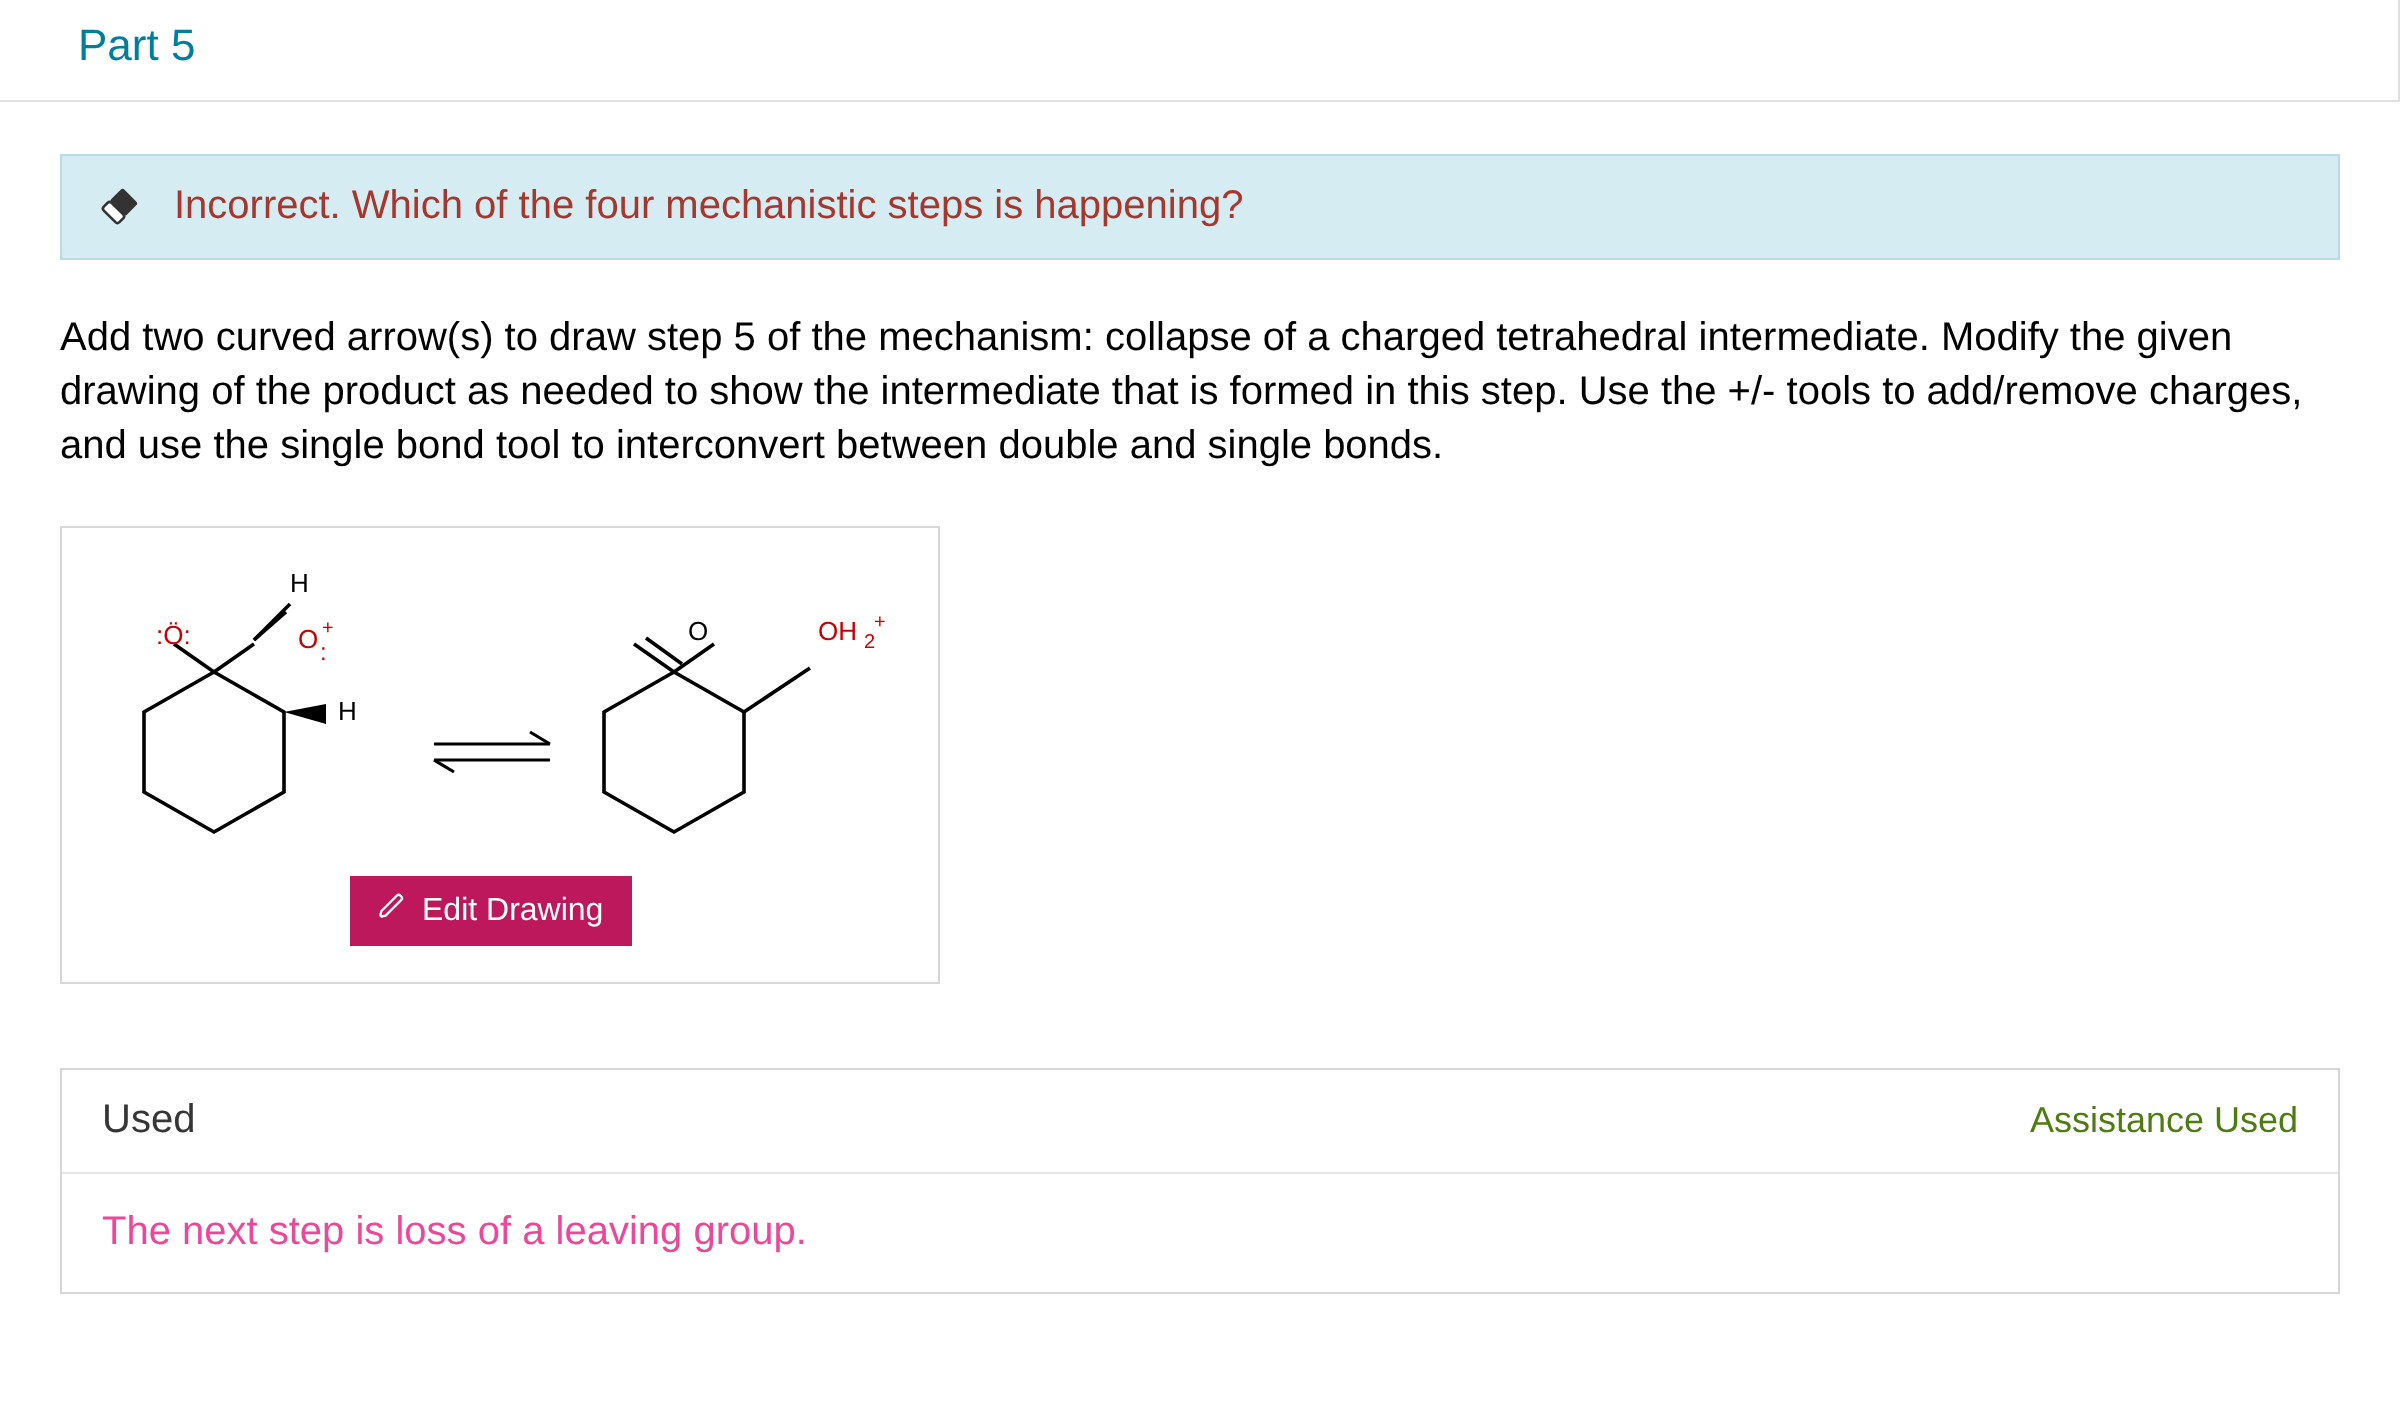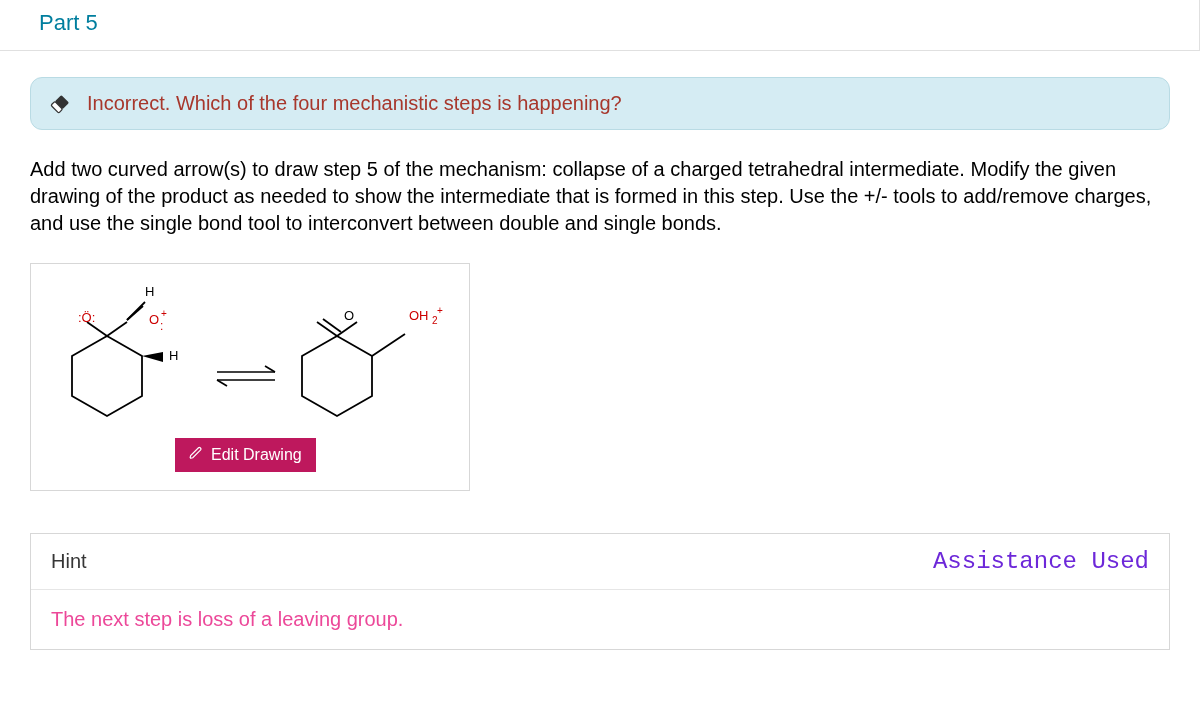--- a/index.html
+++ b/index.html
@@ -21,24 +21,23 @@
     font-size: 22px;
     font-weight: 400;
     margin-left: 27px;
   }
   .content {
     padding: 26px 30px 0 30px;
   }
   .feedback-banner {
     background: #d5ecf3;
     border: 1px solid #b9dbe4;
-    border-radius: 12px;
+    border-radius: 0;
     padding: 14px 18px;
     display: flex;
-    align-items: center;
     gap: 16px;
     margin-bottom: 26px;
   }
   .feedback-text {
     color: #a7372c;
     font-size: 20px;
     font-weight: 400;
   }
   .eraser-icon svg { display: block; }
   .instructions {
@@ -77,23 +76,22 @@
     justify-content: space-between;
     align-items: center;
     padding: 14px 20px;
     border-bottom: 1px solid #e6e6e6;
   }
   .hint-title {
     font-size: 20px;
     color: #363636;
   }
   .assistance {
-    font-size: 24px;
-    color: #6d28d9;
-    font-family: Liberation Mono, monospace;
+    font-size: 18px;
+    color: #4d7c0f;
   }
   .hint-body {
     padding: 18px 20px;
     font-size: 20px;
     color: #ec4899;
   }
 </style>
 </head>
 <body>
 
@@ -174,21 +172,21 @@
         <svg width="14" height="14" viewBox="0 0 24 24" fill="none" stroke="#fff" stroke-width="2">
           <path d="M3 21l3.5-.8L20 6.7a2 2 0 0 0 0-2.8l-.9-.9a2 2 0 0 0-2.8 0L2.8 16.5 2 20z"></path>
         </svg>
       </span>
       <span>Edit Drawing</span>
     </button>
   </div>
 
   <div class="hint-panel">
     <div class="hint-header">
-      <span class="hint-title">Hint</span>
+      <span class="hint-title">Used</span>
       <span class="assistance">Assistance Used</span>
     </div>
     <div class="hint-body">The next step is loss of a leaving group.</div>
   </div>
 
 </div>
 
 
 
 

